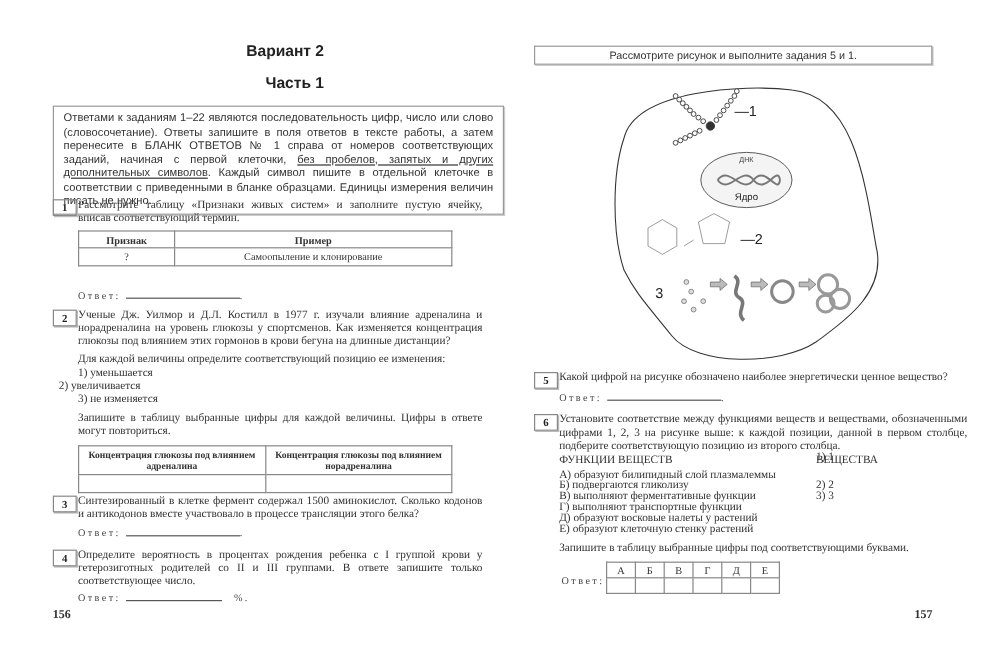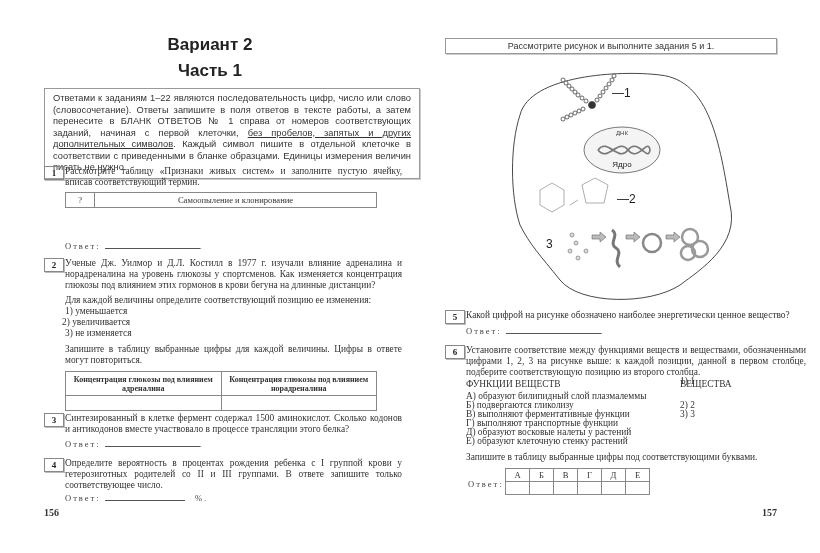--- a/index.html
+++ b/index.html
@@ -1,19 +1,19 @@
 <!DOCTYPE html>
 <html><head>
 <meta charset="utf-8">
 <style>
   html, body { margin:0; padding:0; background:#fff; }
   body { width:820px; height:553px; position:relative; overflow:hidden; color:#222; }
   .sans { font-family: "Liberation Sans", "DejaVu Sans", sans-serif; }
   .abs { position:absolute; }
-  .title { font-family:"Liberation Sans", sans-serif; font-weight:bold; font-size:17px; text-align:center; }
+  .title { font-family:"Liberation Sans", sans-serif; font-weight:bold; font-size:13px; text-align:right; }
   .instr { border:1px solid #999; font-family:"Liberation Sans", sans-serif; font-size:9.3px; line-height:11.5px; padding:4px 8px; text-align:justify; color:#333; box-shadow:1px 1px 0 #ccc; }
   .instr u { text-decoration:underline; }
   .qnum { width:18px; height:12px; border:1px solid #888; box-shadow:1px 1px 0 #bbb; font-family:"Liberation Serif", serif; font-weight:bold; font-size:9px; text-align:center; line-height:12px; }
   .qtext { font-family:"Liberation Serif", serif; font-size:9.4px; line-height:11px; text-align:justify; color:#333; }
   .ans { font-family:"Liberation Serif", serif; font-size:8.5px; letter-spacing:2px; color:#444; }
   .line { display:inline-block; border-bottom:1px solid #555; height:8px; vertical-align:baseline; }
   table.t { border-collapse:collapse; font-family:"Liberation Serif", serif; font-size:8.6px; color:#333; }
   table.t td, table.t th { border:1px solid #888; text-align:center; padding:0 4px; }
   table.t th { font-weight:bold; }
   .pnum { font-family:"Liberation Serif", serif; font-size:10px; font-weight:bold; color:#333; }
@@ -25,36 +25,40 @@
 <div class="abs title" style="left:150px;top:61px;width:120px;">Часть 1</div>
 
 <div class="abs instr" style="left:44px;top:88px;width:358px;">
   <span>Ответами к заданиям 1–22 являются последовательность цифр, число или слово (словосочетание). Ответы запишите в поля ответов в тексте работы, а затем перенесите в БЛАНК ОТВЕТОВ № 1 справа от номеров соответствующих заданий, начиная с первой клеточки, </span><u>без пробелов, запятых и других дополнительных символов</u><span>. Каждый символ пишите в отдельной клеточке в соответствии с приведенными в бланке образцами. Единицы измерения величин писать не нужно.</span>
 </div>
 
 <div class="abs qnum" style="left:44px;top:166px;">1</div>
 <div class="abs qtext" style="left:65px;top:166px;width:337px;">Рассмотрите таблицу «Признаки живых систем» и заполните пустую ячейку, вписав соответствующий термин.</div>
 <table class="abs t" style="left:65px;top:192px;width:312px;">
   <tbody>
+      <tr style="height:14px;">
+        <th>Признак</th>
+        <th>Пример</th>
+      </tr>
   <tr style="height:15px;">
         <td>?</td>
         <td>Самоопыление и клонирование</td>
       </tr>
 </tbody>
   </table>
 <div class="abs ans" style="left:65px;top:240px;">
   <span>Ответ:</span>
   <span class="line" style="width:95px;"></span><span>.</span>
 </div>
 
 <div class="abs qnum" style="left:44px;top:258px;">2</div>
 <div class="abs qtext" style="left:65px;top:258px;width:337px;">Ученые Дж. Уилмор и Д.Л. Костилл в 1977 г. изучали влияние адреналина и норадреналина на уровень глюкозы у спортсменов. Как изменяется концентрация глюкозы под влиянием этих гормонов в крови бегуна на длинные дистанции?</div>
 <div class="abs qtext" style="left:65px;top:295px;width:337px;">Для каждой величины определите соответствующий позицию ее изменения:</div>
 <div class="abs qtext" style="left:65px;top:306px;">1) уменьшается</div>
-<div class="abs qtext" style="left:62px;top:317px;">2) увеличивается</div>
+<div class="abs qtext" style="left:49px;top:317px;">2) увеличивается</div>
 <div class="abs qtext" style="left:65px;top:328px;">3) не изменяется</div>
 <div class="abs qtext" style="left:65px;top:344px;width:337px;">Запишите в таблицу выбранные цифры для каждой величины. Цифры в ответе могут повториться.</div>
 <table class="abs t" style="left:65px;top:371px;width:312px;font-size:8px;">
   <tbody>
       <tr style="height:24px;">
         <th style="width:50%;margin-top:31px;">Концентрация глюкозы под влиянием адреналина</th>
         <th>Концентрация глюкозы под влиянием норадреналина</th>
       </tr>
   <tr style="height:15px;">
         <td></td>

